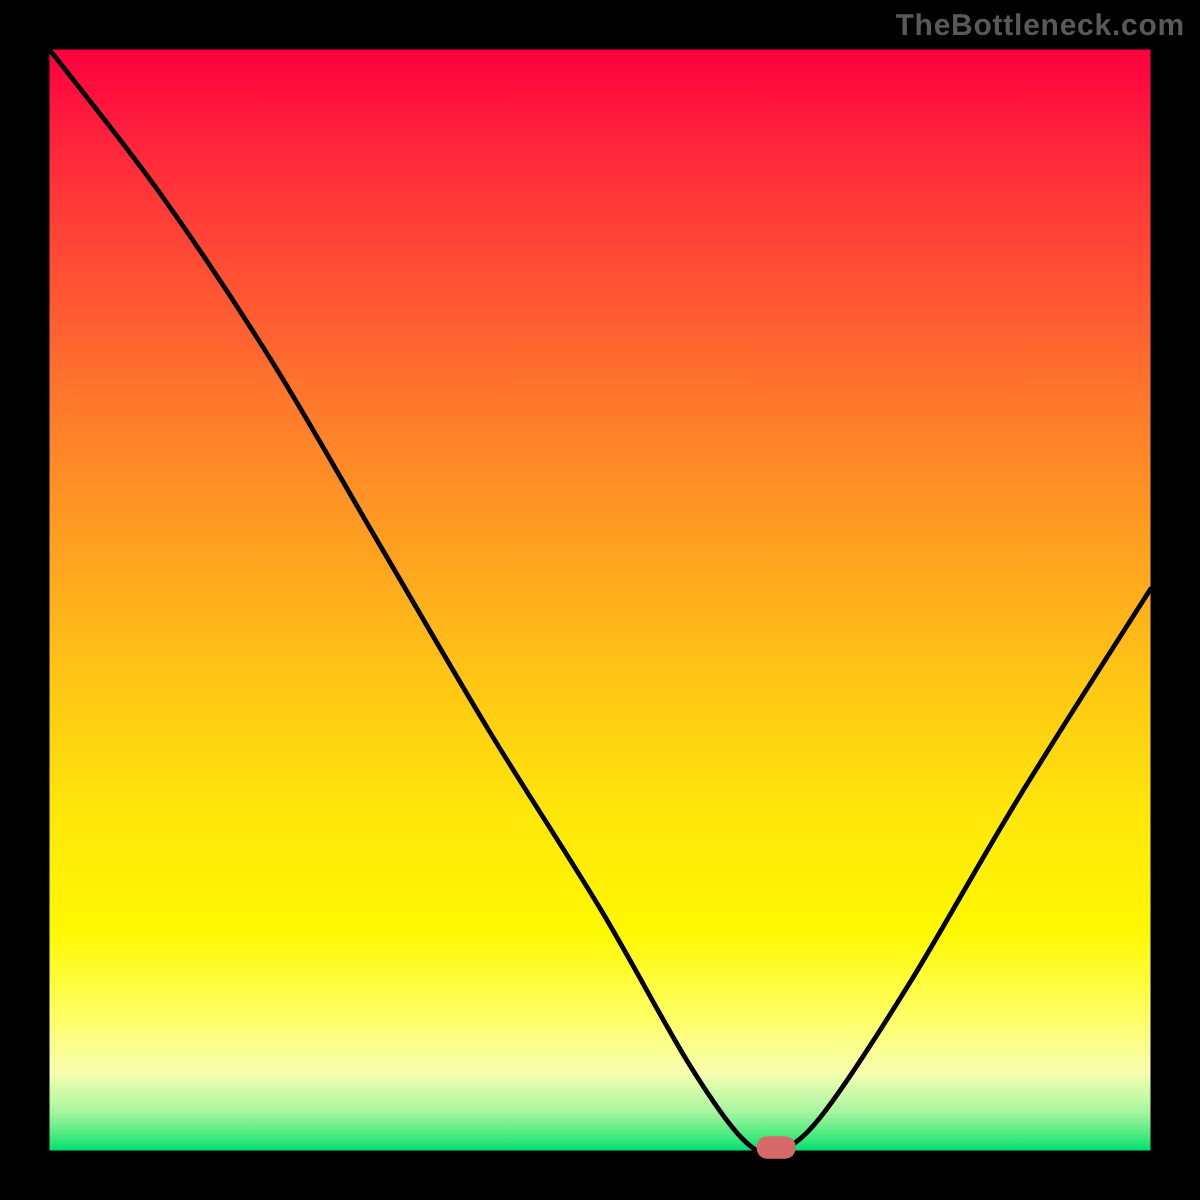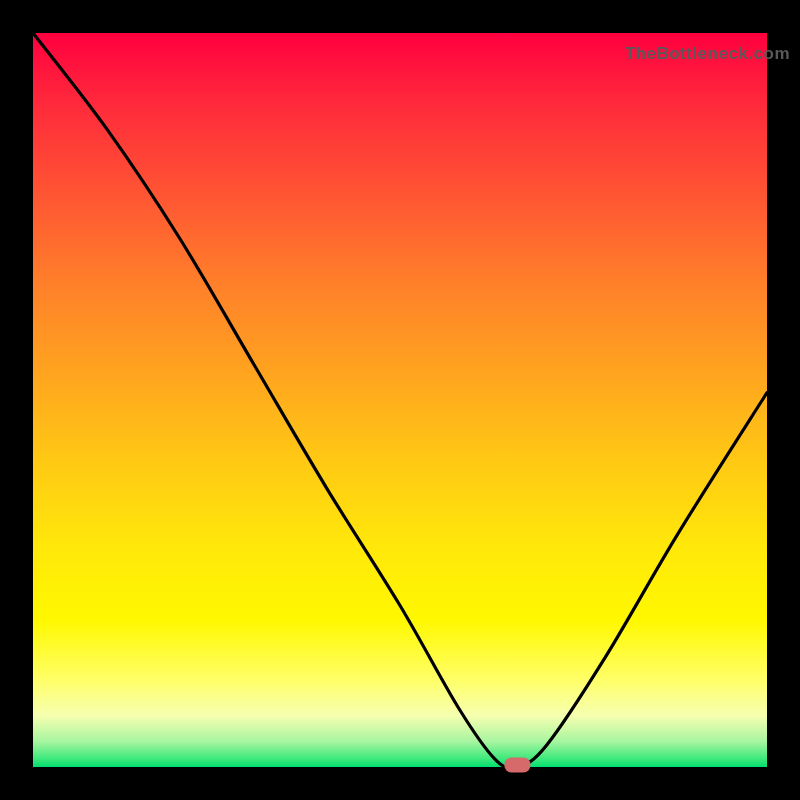--- a/index.html
+++ b/index.html
@@ -15,25 +15,24 @@
     position: relative;
     width: 800px;
     height: 800px;
     background: #000;
   }
   .watermark {
     position: absolute;
     top: 6px;
     right: 10px;
     color: #595959;
-    font-size: 17px;
+    font-size: 20px;
     font-weight: 600;
     letter-spacing: 0.5px;
     z-index: 10;
-    margin-top: 38px;
   }
   .plot-area {
     position: absolute;
     left: 33px;
     top: 33px;
     width: 734px;
     height: 734px;
     
     background: linear-gradient(
       to bottom,

